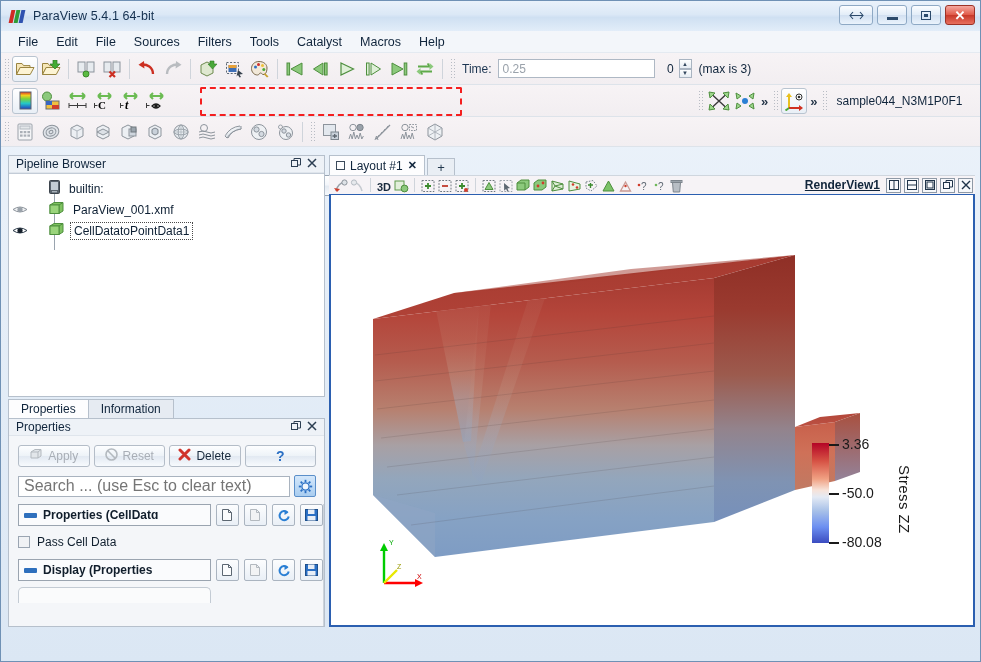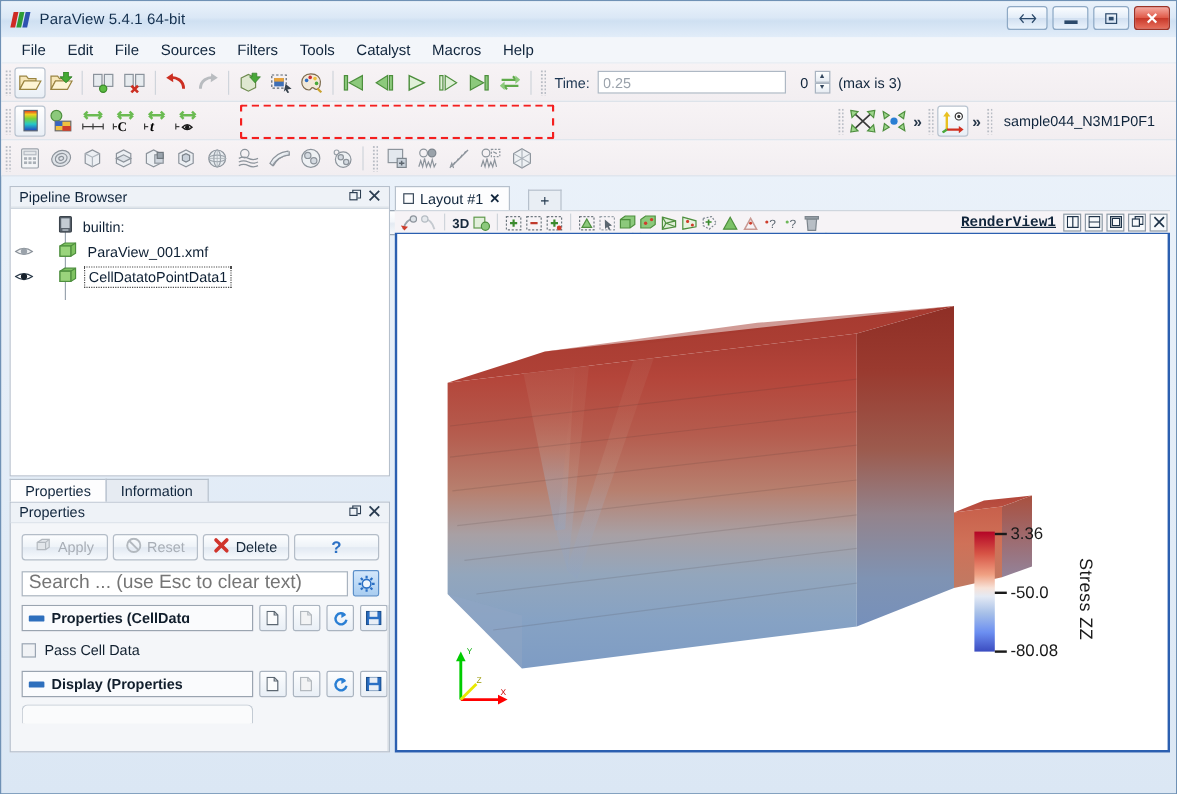--- a/index.html
+++ b/index.html
@@ -187,40 +187,40 @@
   .minibtn {
     width:23px;height:22px;border:1px solid #aab4c0;border-radius:2px;
     background:linear-gradient(180deg,#fcfdfe,#e9eff6);display:flex;align-items:center;justify-content:center;
   }
   .chkrow { display:flex; align-items:center; height:21px; font-size:12px; color:#101f2e; }
   .chkbox { width:12px;height:12px;border:1px solid #9aa5b2;background:#f0f2f5;margin-right:7px;flex:none; }
   .vscroll { width:15px; background:#f0f2f6; border-left:1px solid #ccd3db; display:flex; flex-direction:column; }
 
   
   .layoutarea { position:absolute; left:328px; top:154px; width:646px; height:472px; }
-  .layout-tabs { display:flex; height:20px; align-items:flex-end;gap:13px; }
+  .layout-tabs { display:flex; height:20px; align-items:flex-end; }
   .ltab {
     height:20px; padding:0 7px 0 6px; background:#fdfdfe; border:1px solid #b6c0cc; border-bottom:none;
     display:flex; align-items:center; gap:5px; font-size:12px; color:#10253c;
   }
   .ltab .sq { width:9px;height:9px;border:1.5px solid #3b4a5b; }
   .ltab .x { font-weight:bold; font-size:11px; }
   .ltab-plus {
     height:17px; width:28px; margin-left:2px; border:1px solid #b6c0cc; border-bottom:none;
     background:#e9eef4; display:flex;align-items:center;justify-content:center; font-size:13px;color:#223away;
     color:#22384d;
   }
   .viewtb {
     height:19px; display:flex; align-items:center; gap:1px; padding-left:3px;
     background:#f6f3f6; border-top:1px solid #cfd6de;
   }
   .vtb { width:16px;height:16px;display:flex;align-items:flex-end;justify-content:center;flex:none; }
   .viewname {
     margin-left:auto; font-size:12px; font-weight:bold; color:#11253b;
-    text-decoration:underline; padding-right:5px;font-family:Liberation Mono, monospace;
+    text-decoration:underline; padding-right:5px;
   }
   .vwbtn {
     width:15px;height:15px;border:1px solid #8e99a6;background:#f6f8fb;
     display:flex;align-items:center;justify-content:center;margin-right:2px;flex:none;
     font-size:9px; color:#1f3349;
   }
   .render {
     position:relative; height:433px; background:#fff;
     border:2px solid #2b5fb0; border-top:1px solid #2b5fb0; overflow:hidden;
   }

